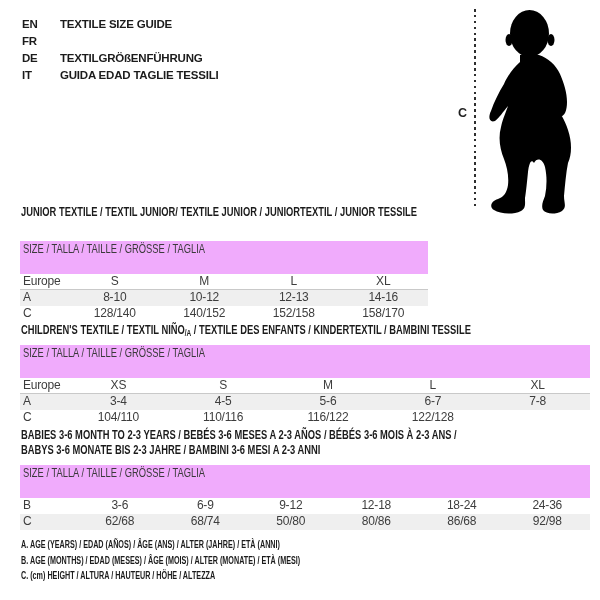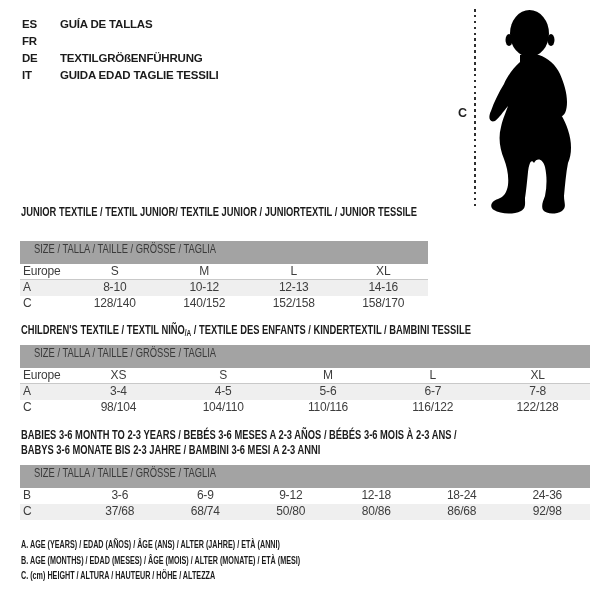--- a/index.html
+++ b/index.html
@@ -23,43 +23,43 @@
 
   
   .sec-title { position:absolute; left:21px; font-size:13px; font-weight:bold; color:#1b1b1b; line-height:15px; white-space:nowrap; }
   .sub { font-size:9px; vertical-align:-1.5px; }
 
   
   .tbl { position:absolute; left:20px; }
   .t-junior   { width:408px; }
   .t-children { width:570px; }
   .t-babies   { width:570px; }
-  .band { height:23px; background:#a3a3a3; line-height:15px; padding-left:14px; font-size:13px; color:#3a3a3a; white-space:nowrap; }
+  .band { height:33px; background:#f0abfc; line-height:15px; padding-left:3px; font-size:13px; color:#3a3a3a; white-space:nowrap; }
   .trow { display:flex; height:16px; font-size:12px; color:#3d3d3d; letter-spacing:-0.2px; }
   .trow .lbl { padding-left:3px; }
   .trow .val { text-align:center; }
   .t-junior .lbl   { width:50px; }  .t-junior .val   { width:89.5px; }
   .t-children .lbl { width:46px; }  .t-children .val { width:104.8px; }
   .t-babies .lbl   { width:57px; }  .t-babies .val   { width:85.5px; }
   .euro-row { border-bottom:1px solid #c9c9c9; }
   .alt { background:#efefef; }
 
   
   .legend { position:absolute; left:21px; top:537px; }
   .legend-line { height:15.5px; line-height:15.5px; font-size:10px; font-weight:bold; color:#1b1b1b; white-space:nowrap; }
 </style>
 </head>
 <body>
 
 <div id="page">
 
   <div class="langs">
     <div class="lang-row">
-      <span class="lang-code">ES</span>
-      <span>GUÍA DE TALLAS</span>
+      <span class="lang-code">EN</span>
+      <span>TEXTILE SIZE GUIDE</span>
     </div>
     <div class="lang-row">
       <span class="lang-code">FR</span>
     </div>
     <div class="lang-row">
       <span class="lang-code">DE</span>
       <span>TEXTILGRÖßENFÜHRUNG</span>
     </div>
     <div class="lang-row">
       <span class="lang-code">IT</span>
@@ -151,21 +151,20 @@
     <div class="trow alt">
       <span class="lbl">A</span>
       <span class="val">3-4</span>
       <span class="val">4-5</span>
       <span class="val">5-6</span>
       <span class="val">6-7</span>
       <span class="val">7-8</span>
     </div>
     <div class="trow">
       <span class="lbl">C</span>
-      <span class="val">98/104</span>
       <span class="val">104/110</span>
       <span class="val">110/116</span>
       <span class="val">116/122</span>
       <span class="val">122/128</span>
     </div>
   </div>
 
   <div class="sec-title" style="top:427px">
     <div><span class="cond">BABIES 3-6 MONTH TO 2-3 YEARS / BEBÉS 3-6 MESES A 2-3 AÑOS / BÉBÉS 3-6 MOIS À 2-3 ANS /</span></div>
     <div><span class="cond">BABYS 3-6 MONATE BIS 2-3 JAHRE / BAMBINI 3-6 MESI A 2-3 ANNI</span></div>
@@ -178,21 +177,21 @@
       <span class="lbl">B</span>
       <span class="val">3-6</span>
       <span class="val">6-9</span>
       <span class="val">9-12</span>
       <span class="val">12-18</span>
       <span class="val">18-24</span>
       <span class="val">24-36</span>
     </div>
     <div class="trow alt">
       <span class="lbl">C</span>
-      <span class="val">37/68</span>
+      <span class="val">62/68</span>
       <span class="val">68/74</span>
       <span class="val">50/80</span>
       <span class="val">80/86</span>
       <span class="val">86/68</span>
       <span class="val">92/98</span>
     </div>
   </div>
 
   <div class="legend">
     <div class="legend-line"><span class="cond">A. AGE (YEARS) / EDAD (AÑOS) / ÂGE (ANS) / ALTER (JAHRE) / ETÀ (ANNI)</span></div>

